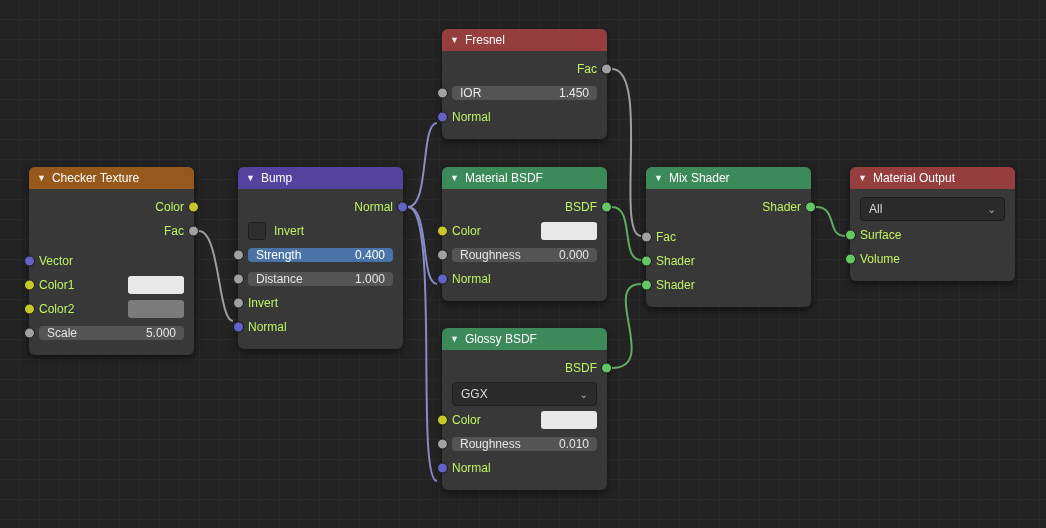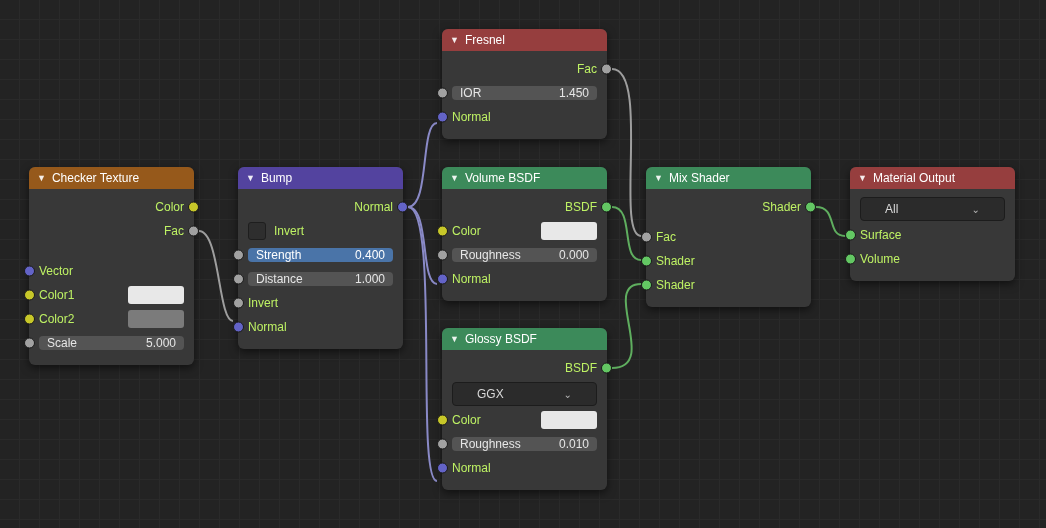--- a/index.html
+++ b/index.html
@@ -25,21 +25,21 @@
   .s-purple{background:#6363c7}
   .s-green{background:#63c763}
   .field{display:flex;align-items:center;justify-content:space-between;background:#545454;border-radius:4px;height:14px;padding:0 8px;margin:2px 0;color:#e6e6e6}
   .field.sel{background:#4a74a8;color:#fff}
   .field .fl{font-size:12px}
   .field .fv{font-size:12px}
   .swatch{width:56px;height:18px;border-radius:3px;margin-left:auto}
   .swatch.white{background:#e8e8e8}
   .swatch.mid{background:#7b7b7b}
   .check{width:16px;height:16px;border-radius:3px;background:#2e2e2e;margin-right:8px;border:1px solid #1e1e1e}
-  .dd{display:flex;align-items:center;justify-content:space-between;background:#2b2b2b;border:1px solid #1c1c1c;border-radius:4px;height:22px;padding:0 24px;margin:2px 0;color:#d8d8d8}
+  .dd{display:flex;align-items:center;justify-content:space-between;background:#2b2b2b;border:1px solid #1c1c1c;border-radius:4px;height:22px;padding:0 8px;margin:2px 0;color:#d8d8d8}
   .dd .chev{font-size:10px;opacity:.8}
 </style>
 </head>
 <body>
 <div class="canvas">
 
 <svg class="wires">
 
   <path d="M199,231 C220,231 218,321 233,321" stroke="#9e9e9e" stroke-width="2" fill="none"></path>
 
@@ -65,21 +65,21 @@
       </div>
   <div class="body">
     <div class="row right">
           <span class="lbl">Color</span>
           <span class="sock r s-yellow"></span>
         </div>
     <div class="row right">
           <span class="lbl">Fac</span>
           <span class="sock r s-grey"></span>
         </div>
-    <div class="row left" style="margin-top:16px">
+    <div class="row left" style="margin-top:6px">
           <span class="sock l s-purple"></span>
           <span class="lbl">Vector</span>
         </div>
     <div class="row left">
           <span class="sock l s-yellow"></span>
           <span class="lbl">Color1</span>
           <span class="swatch white"></span>
         </div>
     <div class="row left">
           <span class="sock l s-yellow"></span>
@@ -155,21 +155,21 @@
     <div class="row left">
           <span class="sock l s-purple"></span>
           <span class="lbl">Normal</span>
         </div>
   </div>
 </div>
 
 <div class="node" style="left:442px;top:167px;width:165px">
   <div class="hdr hdr-green">
         <span class="tri">▼</span>
-        <span>Volume BSDF</span>
+        <span>Material BSDF</span>
       </div>
   <div class="body">
     <div class="row right">
           <span class="lbl">BSDF</span>
           <span class="sock r s-green"></span>
         </div>
     <div class="row left">
           <span class="sock l s-yellow"></span>
           <span class="lbl">Color</span>
           <span class="swatch white"></span>

